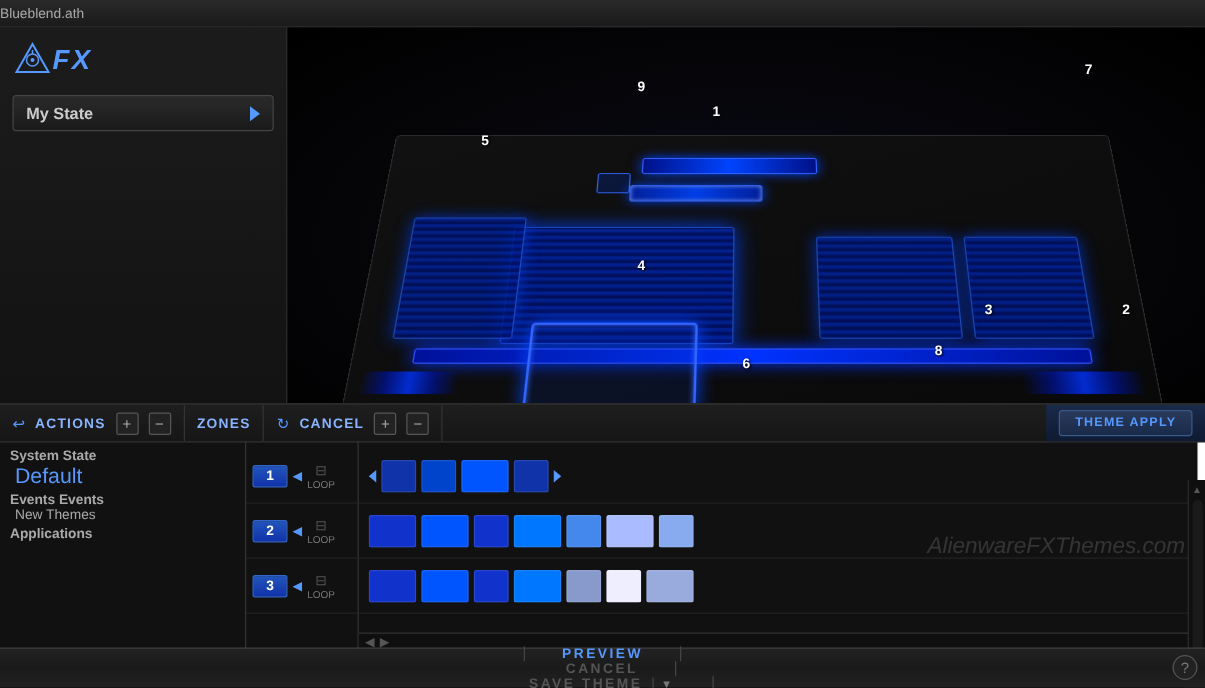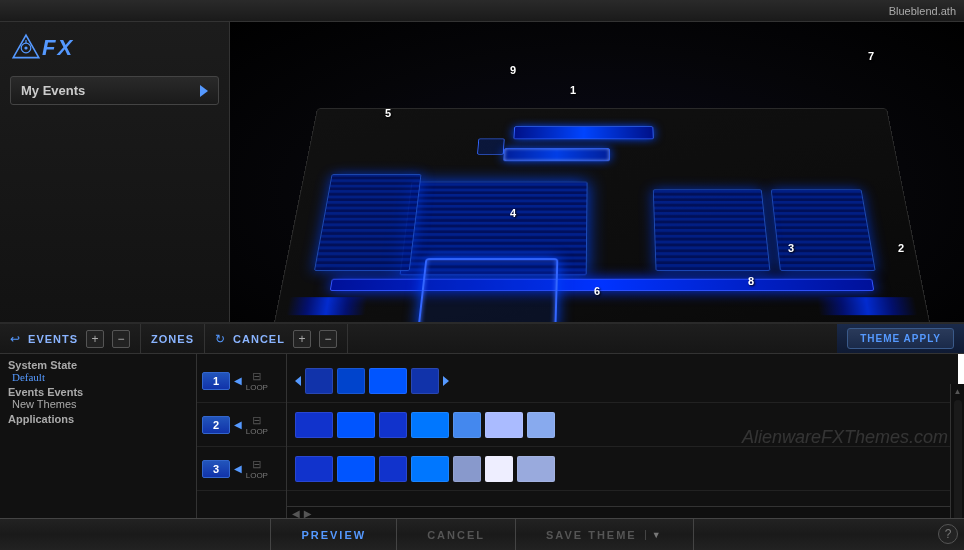--- a/index.html
+++ b/index.html
@@ -14,21 +14,21 @@
     }
 
     
     #top-bar {
       position: absolute;
       top: 0; left: 0; right: 0;
       height: 22px;
       background: linear-gradient(180deg, #2a2a2a 0%, #1a1a1a 100%);
       display: flex;
       align-items: center;
-      justify-content: flex-end;
+      justify-content: flex-start;
       padding-right: 8px;
       border-bottom: 1px solid #333;
     }
     #top-bar span {
       color: #aaa;
       font-size: 11px;
     }
 
     
     #left-panel {
@@ -384,23 +384,22 @@
     .event-item {
       margin-bottom: 3px;
     }
     .event-item .event-name {
       color: #aaa;
       font-size: 11px;
       font-weight: bold;
     }
     .event-item .event-sub {
       color: #5599ff;
-      font-size: 11px;
+      font-size: 17px;
       padding-left: 4px;
-      font-family: Liberation Serif, serif;
     }
     .event-item .event-sub2 {
       color: #aaa;
       font-size: 11px;
       padding-left: 4px;
     }
 
     
     #zones-panel {
       position: absolute;
@@ -519,20 +518,21 @@
     #footer-bar {
       position: absolute;
       bottom: 0; left: 0; right: 0;
       height: 32px;
       background: linear-gradient(180deg, #222 0%, #1a1a1a 50%, #222 100%);
       border-top: 1px solid #444;
       display: flex;
       align-items: center;
       justify-content: center;
       gap: 0;
+      flex-direction: column;
     }
 
     .footer-btn {
       padding: 0 30px;
       height: 100%;
       display: flex;
       align-items: center;
       justify-content: center;
       cursor: pointer;
       font-size: 11px;
@@ -642,21 +642,21 @@
       <polygon points="20,4 36,32 4,32" fill="none" stroke="#5599ff" stroke-width="2"></polygon>
       <circle cx="20" cy="20" r="6" fill="none" stroke="#5599ff" stroke-width="1.5"></circle>
       <line x1="20" y1="14" x2="20" y2="10" stroke="#5599ff" stroke-width="1.5"></line>
       <circle cx="20" cy="20" r="2" fill="#5599ff"></circle>
     </svg>
     <span class="fx-label">FX</span>
   </div>
 
 
   <div id="my-themes-btn">
-    <span>My Events</span>
+    <span>My State</span>
     <div class="arrow"></div>
   </div>
 </div>
 
 <div id="viz-area">
   <div id="laptop-viz">
 
     <div class="keyboard-body">
       <div class="zone1 kb-zone"></div>
       <div class="zone2 kb-zone"></div>
@@ -686,21 +686,21 @@
       <span class="dropdown-arrow">▼</span>
     </div>
   </div>
 </div>
 
 <div id="bottom-panel">
 
   <div id="tabs-row">
     <div class="tab-section">
       <span class="tab-icon">↩</span>
-      <span class="tab-label">EVENTS</span>
+      <span class="tab-label">ACTIONS</span>
       <div class="tab-btn">+</div>
       <div class="tab-btn">−</div>
     </div>
     <div class="tab-section">
       <span class="tab-label">ZONES</span>
     </div>
     <div class="tab-section">
       <span class="tab-icon">↻</span>
       <span class="tab-label">CANCEL</span>
       <div class="tab-btn">+</div>

